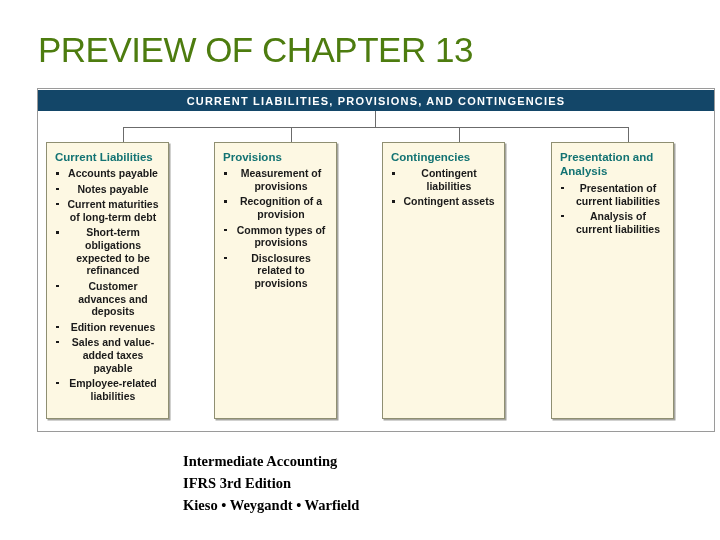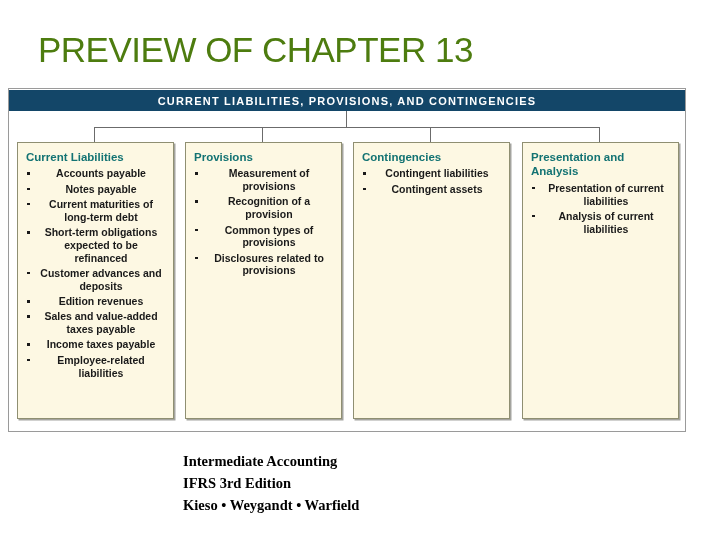--- a/index.html
+++ b/index.html
@@ -24,21 +24,21 @@
     font-weight: normal;
     color: #4d7c0f;
     letter-spacing: -0.5px;
     white-space: nowrap;
     line-height: 1;
   }
 
   
   #diagram-frame {
     position: absolute;
-    left: 8px;
+    left: 37px;
     top: 88px;
     width: 678px;
     height: 344px;
     border: 1px solid #9a9a9a;
     background: #ffffff;
     box-sizing: border-box;
   }
 
   
   #root-header {
@@ -83,21 +83,21 @@
   }
   #conn-drop-1 { left: 85px; }
   #conn-drop-2 { left: 253px; }
   #conn-drop-3 { left: 421px; }
   #conn-drop-4 { left: 590px; }
 
   
   .cat-box {
     position: absolute;
     top: 53px;
-    width: 157px;
+    width: 123px;
     height: 277px;
     background: #fdf8e3;
     border: 1px solid #8f8f72;
     box-sizing: border-box;
     padding: 7px 8px 6px 8px;
     box-shadow: 1.5px 1.5px 0 rgba(90, 90, 80, 0.55);
   }
   #cat-box-1 { left: 8px; }
   #cat-box-2 { left: 176px; }
   #cat-box-3 { left: 344px; }
@@ -168,21 +168,20 @@
   <div class="cat-box" id="cat-box-1">
     <div class="cat-title">Current Liabilities</div>
     <ul class="cat-list">
         <li>Accounts payable</li>
         <li>Notes payable</li>
         <li>Current maturities of long-term debt</li>
         <li>Short-term obligations expected to be refinanced</li>
         <li>Customer advances and deposits</li>
         <li>Edition revenues</li>
         <li>Sales and value-added taxes payable</li>
-        <li>Income taxes payable</li>
         <li>Employee-related liabilities</li>
       </ul>
   </div>
 
   <div class="cat-box" id="cat-box-2">
     <div class="cat-title">Provisions</div>
     <ul class="cat-list">
         <li>Measurement of provisions</li>
         <li>Recognition of a provision</li>
         <li>Common types of provisions</li>

